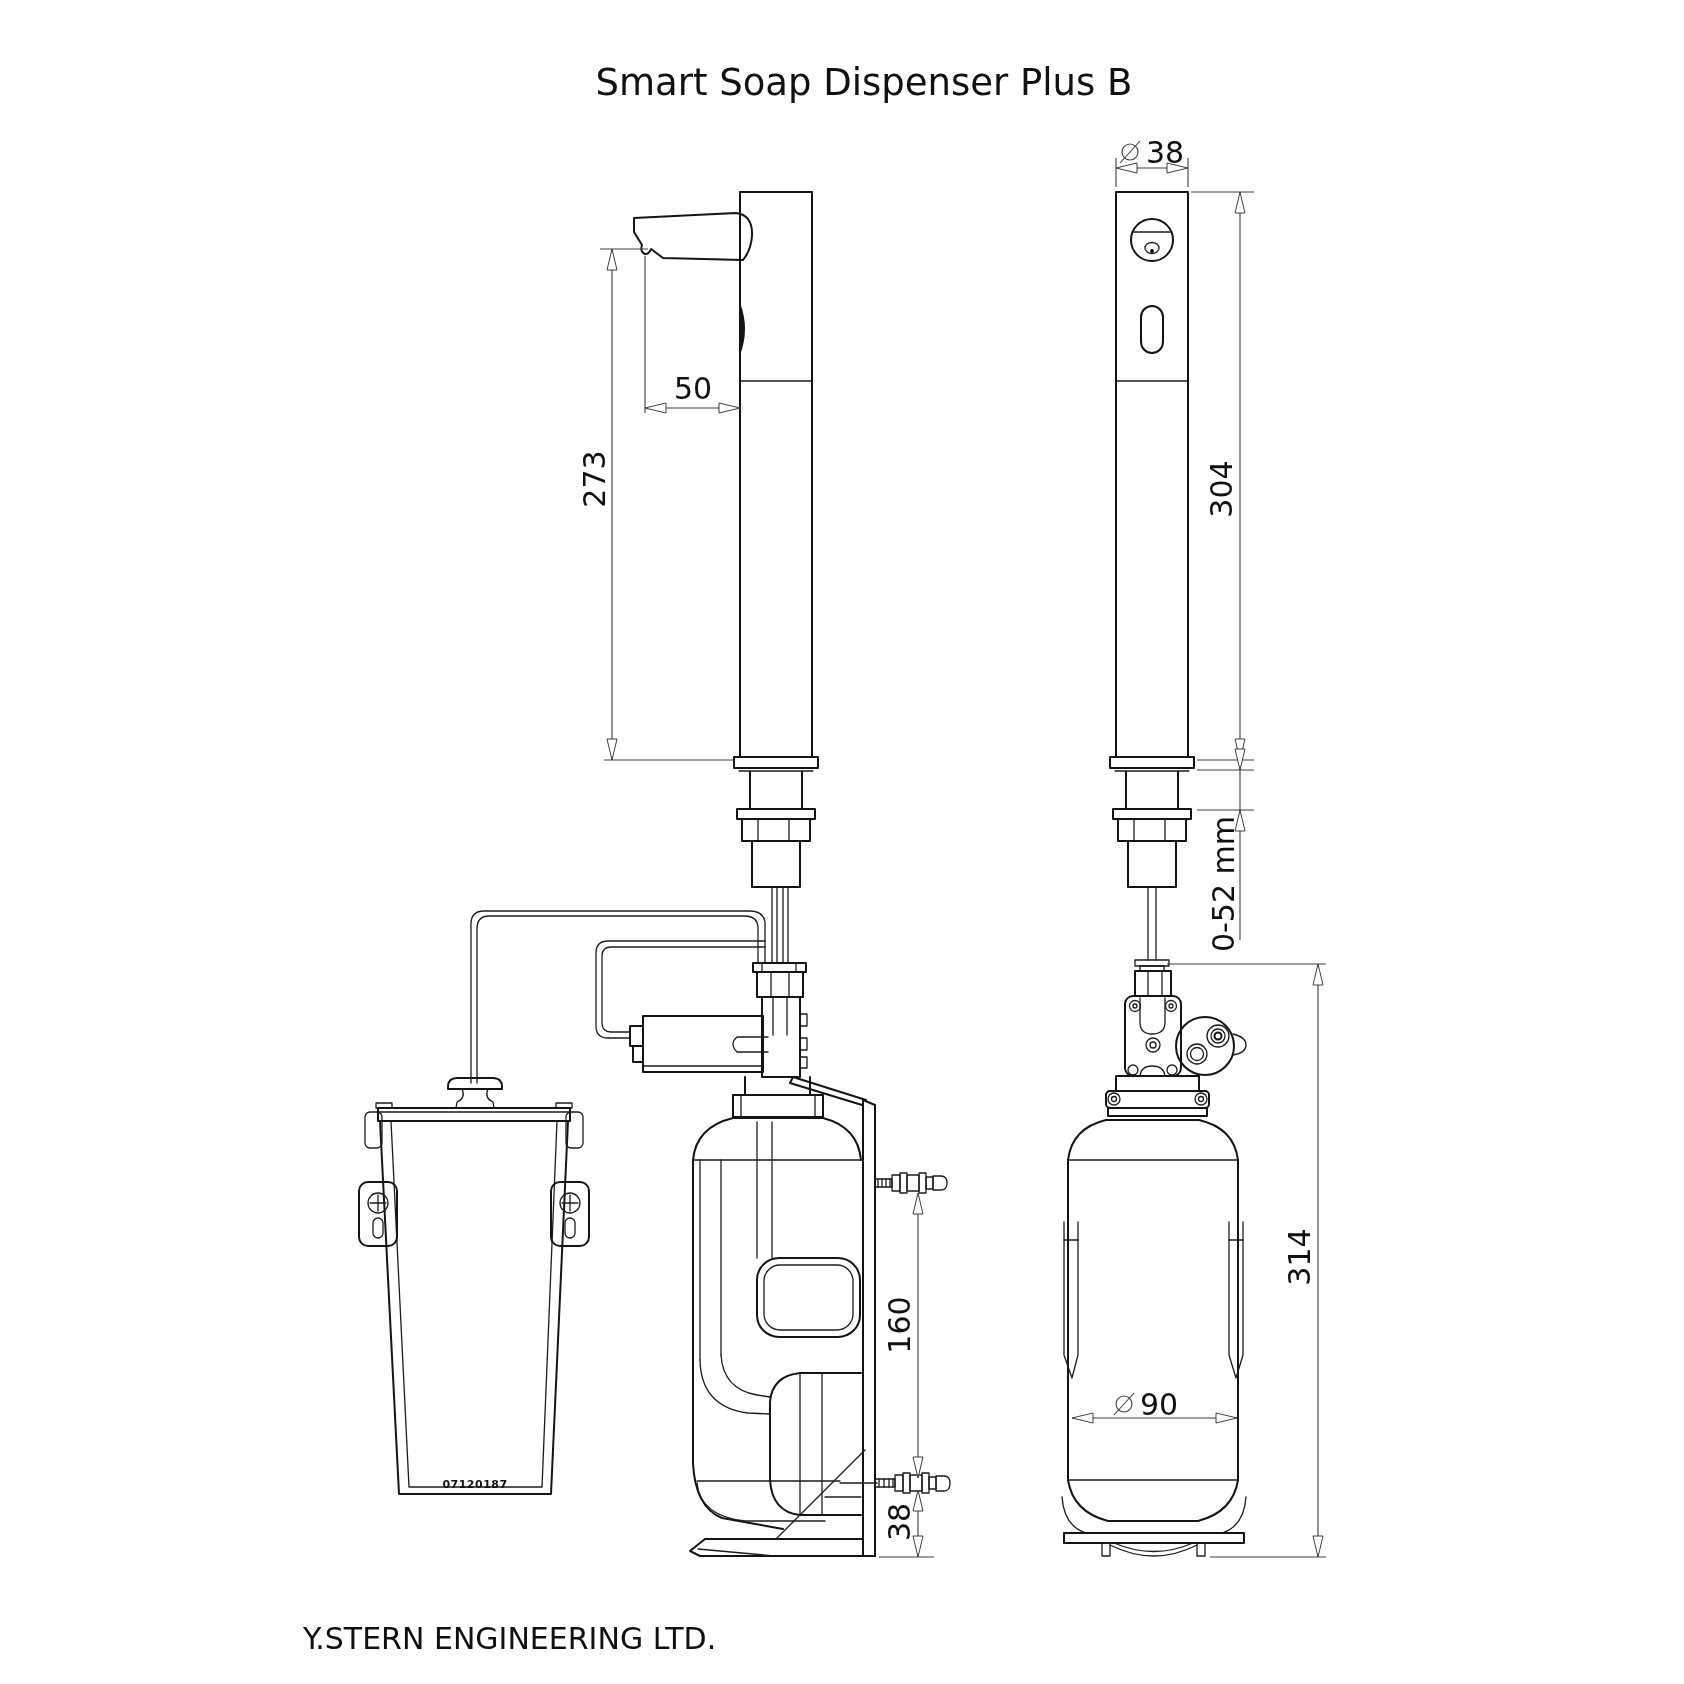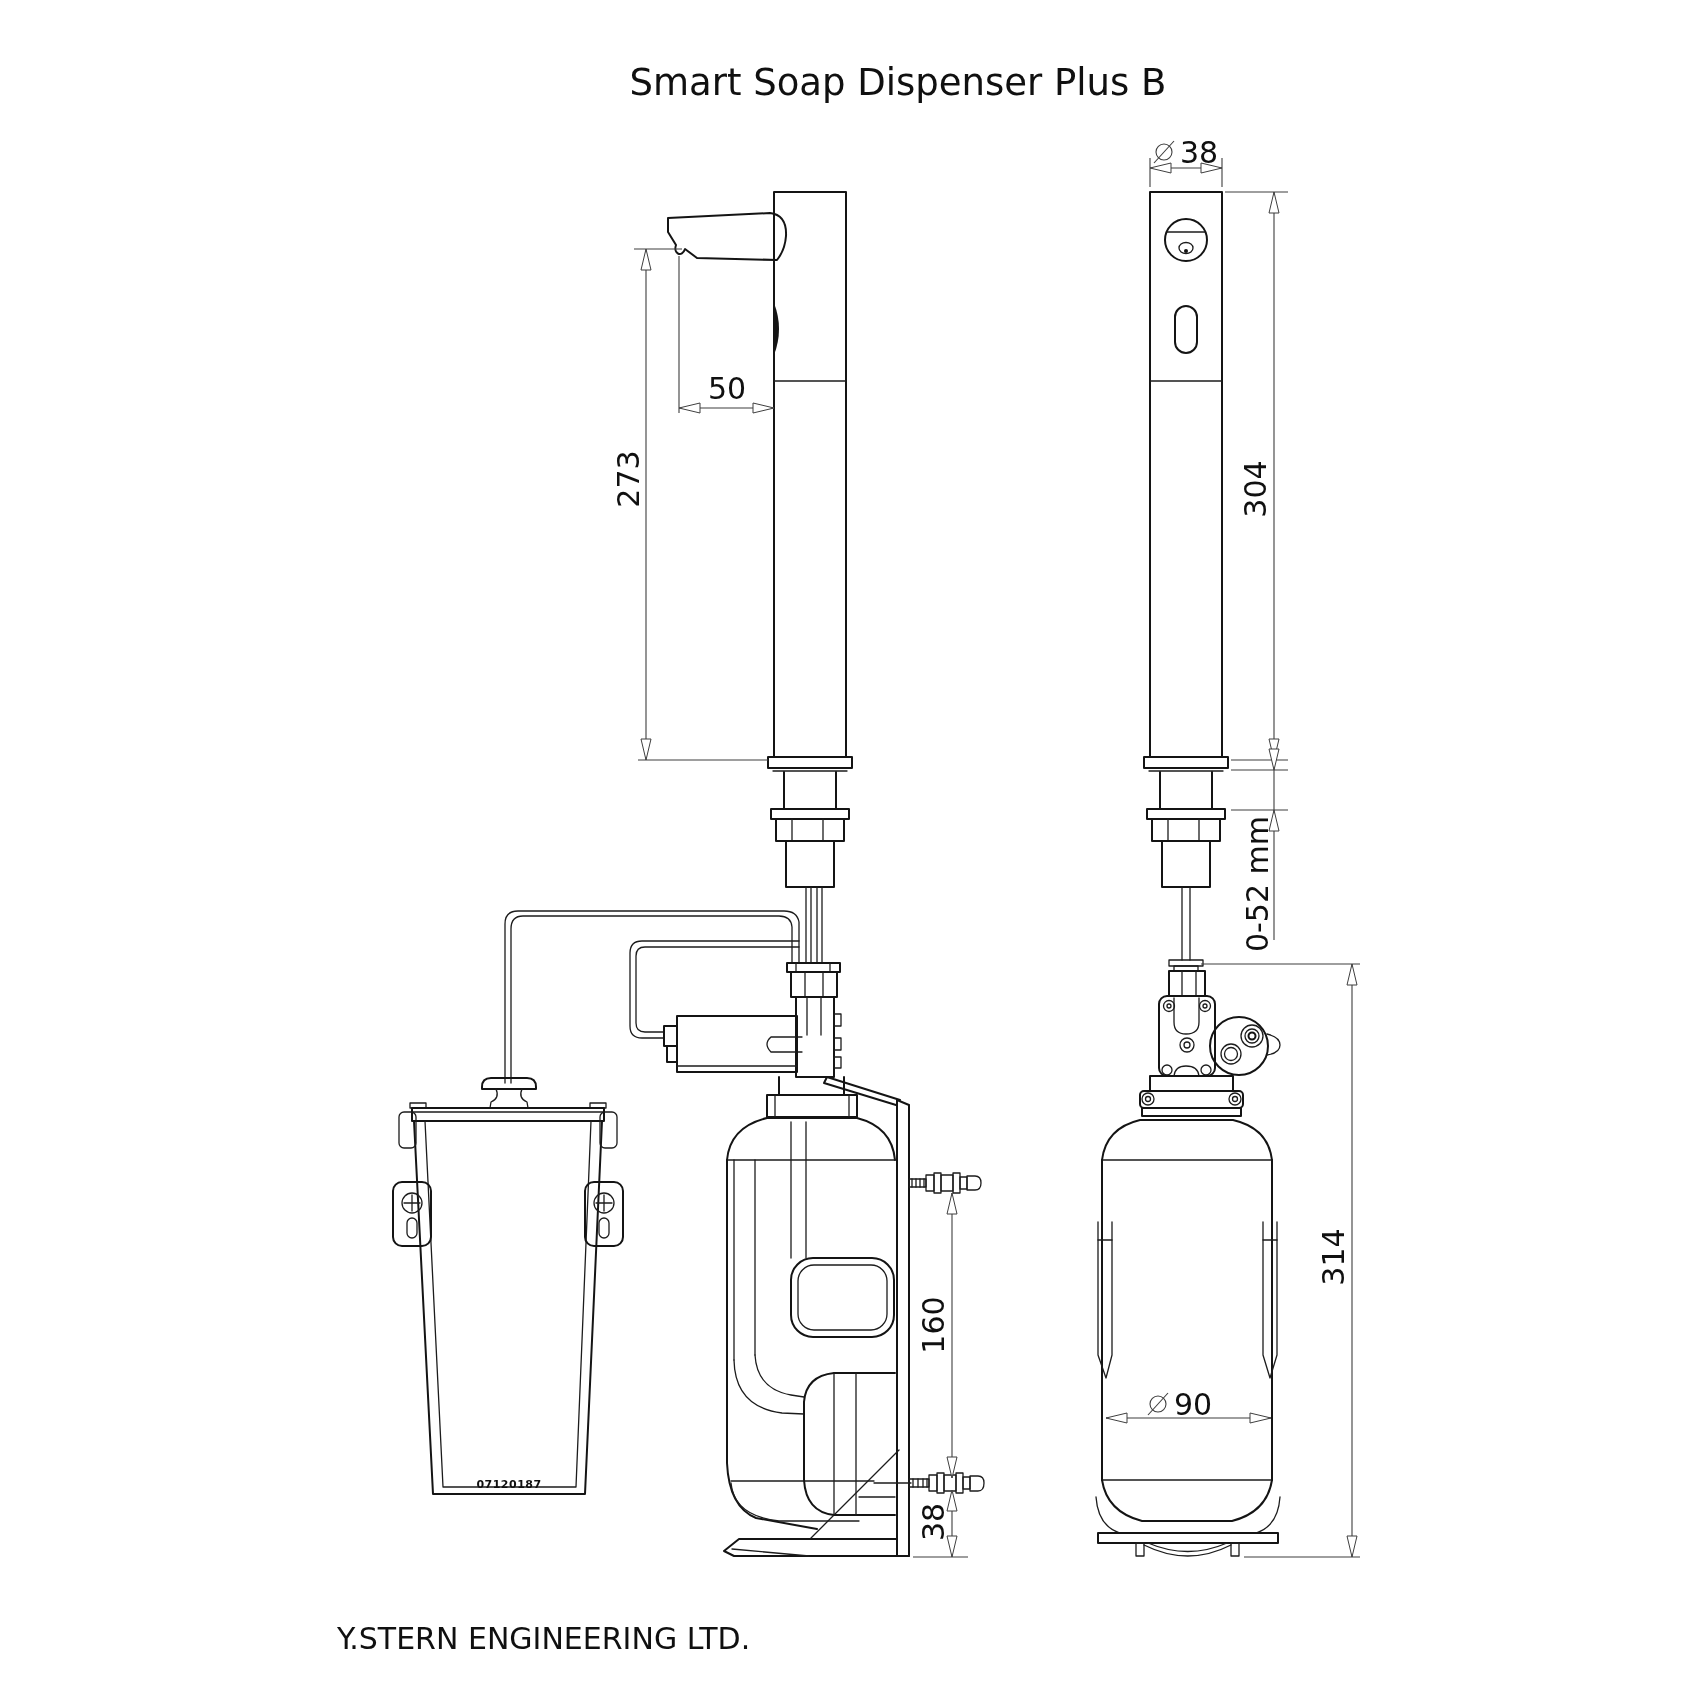--- a/index.html
+++ b/index.html
@@ -1,17 +1,17 @@
 <!DOCTYPE html>
 <html><head>
 <meta charset="utf-8">
 <style>
   html,body{margin:0;padding:0;background:#fff;}
   .page{position:relative;width:1364px;height:1684px;background:#ffffff;overflow:hidden;
-        font-family:"DejaVu Sans", sans-serif;margin-left:34px;}
+        font-family:"DejaVu Sans", sans-serif;}
   svg{position:absolute;left:0;top:0;}
   
   .ol{fill:none;stroke:#141414;stroke-width:2;stroke-linecap:round;stroke-linejoin:round;}
   .ol2{fill:none;stroke:#1c1c1c;stroke-width:1.3;stroke-linecap:round;stroke-linejoin:round;}
   .fill{fill:#141414;stroke:none;}
   
   .dim{fill:none;stroke:#3f3f3f;stroke-width:1.1;}
   .arr{fill:#ffffff;stroke:#3f3f3f;stroke-width:1;}
   .dimtxt{font-family:"DejaVu Sans", sans-serif;font-size:30px;fill:#101010;}
   .title-txt{font-family:"DejaVu Sans", sans-serif;font-size:37px;fill:#101010;}

